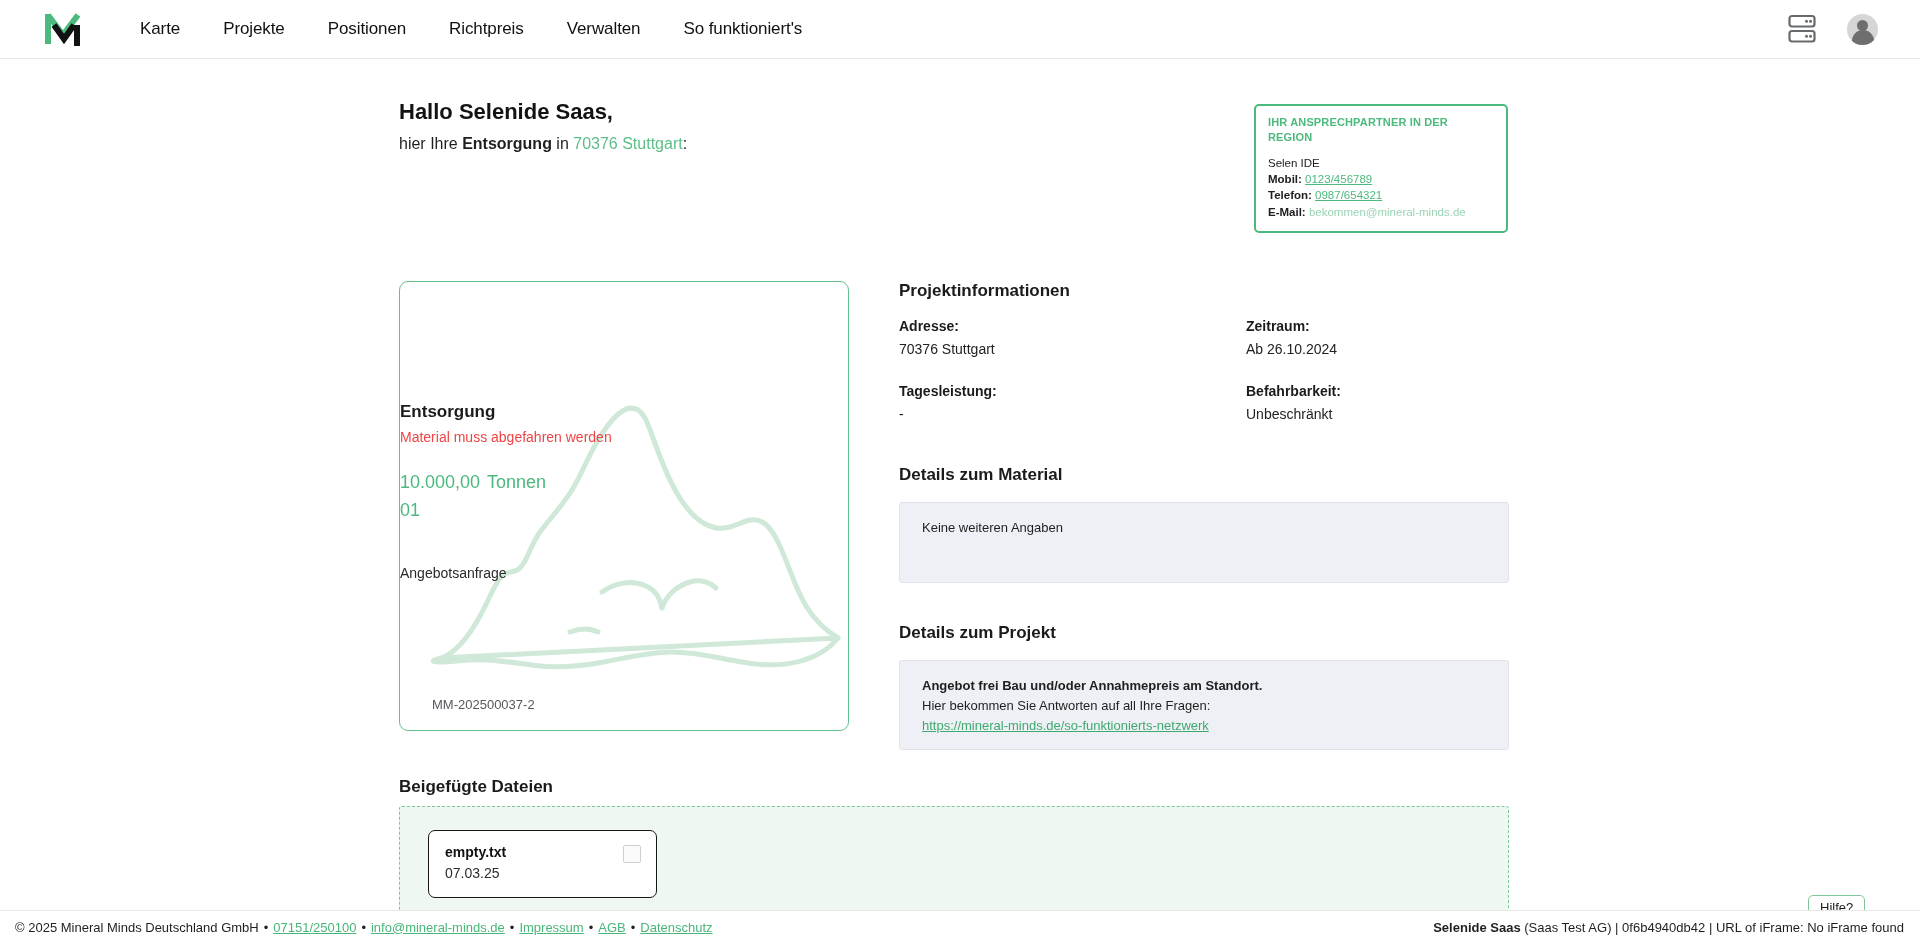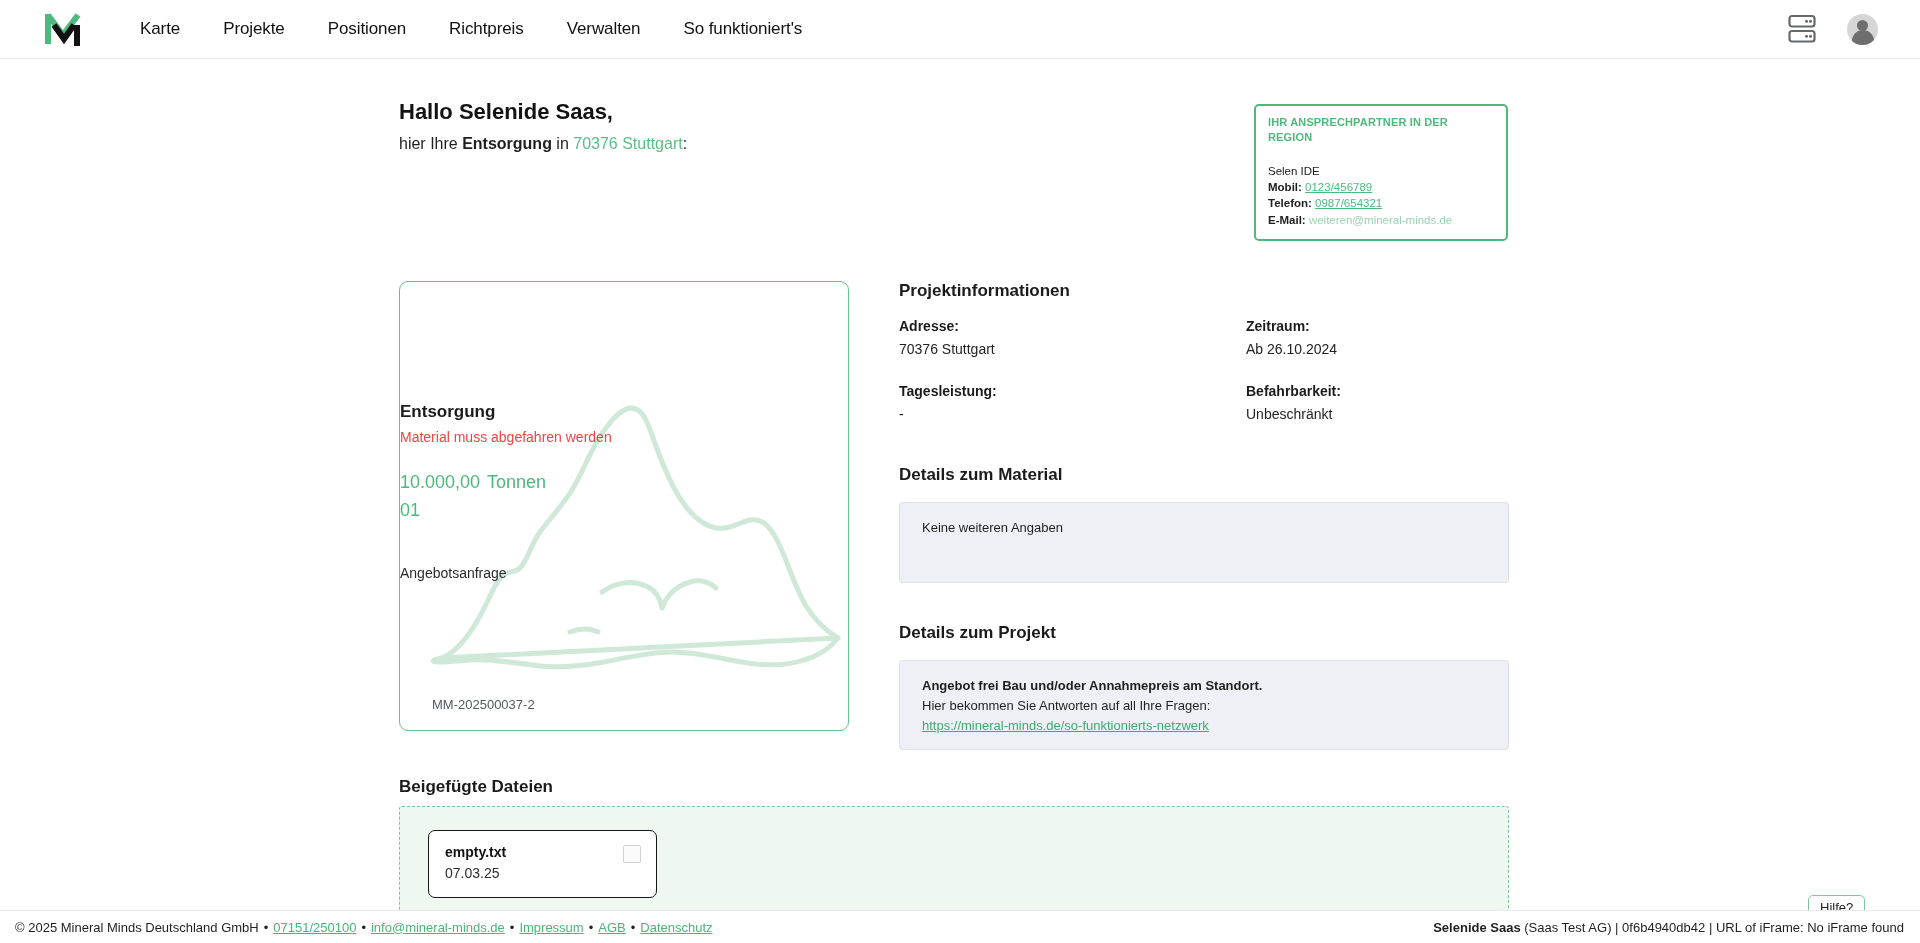--- a/index.html
+++ b/index.html
@@ -112,21 +112,21 @@
     border: 2px solid #4cb97d;
     border-radius: 5px;
     background: #ffffff;
     line-height: 1.32;
   }
   .contact-title {
     font-size: 11px;
     font-weight: bold;
     color: #4cb97d;
     letter-spacing: 0.15px;
-    margin-bottom: 20px;
+    margin-bottom: 12px;
   }
   .contact-row { font-size: 11.5px; color: #202020; margin-top: 1px; }
   .contact-row .lbl { font-weight: bold; }
   .contact-row a.tel {
     color: #4cb97d;
   }
   .contact-row a.mail {
     color: #9bd3b4;
     text-decoration: none;
   }
@@ -359,21 +359,21 @@
     <div class="contact-row">
       <span class="lbl">Mobil:</span>
       <a class="tel" href="#">0123/456789</a>
     </div>
     <div class="contact-row">
       <span class="lbl">Telefon:</span>
       <a class="tel" href="#">0987/654321</a>
     </div>
     <div class="contact-row">
       <span class="lbl">E-Mail:</span>
-      <a class="mail" href="#">weiteren@mineral-minds.de</a>
+      <a class="mail" href="#">bekommen@mineral-minds.de</a>
     </div>
   </div>
 
   <div class="project-card">
 
     <svg class="card-art" viewBox="0 0 462 330">
       <g fill="none" stroke="#cfe8d8" stroke-width="5" stroke-linecap="round" stroke-linejoin="round">
         <path d="M48 288 C 62 282, 74 268, 86 246 C 96 228, 100 214, 108 206
                  C 114 200, 120 204, 126 198 C 134 190, 136 176, 146 162
                  C 158 146, 168 136, 178 120 C 190 100, 198 76, 212 58

